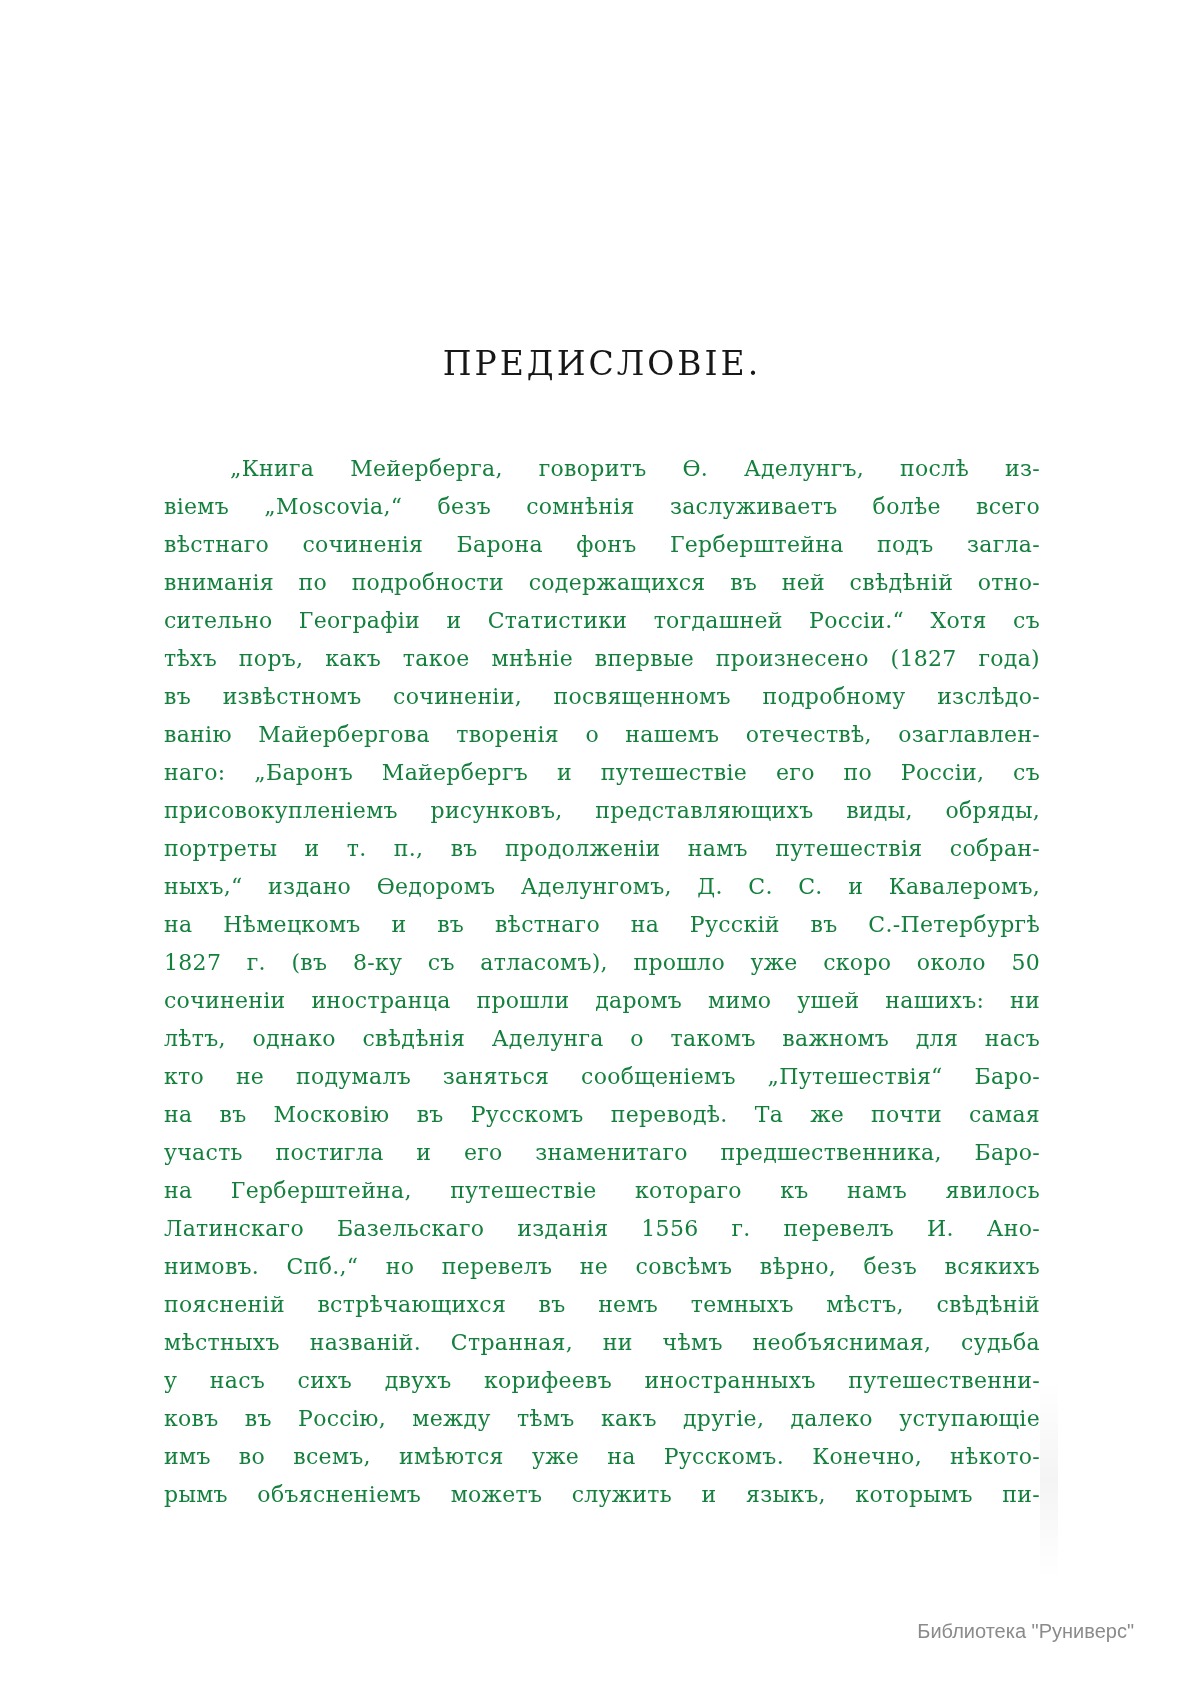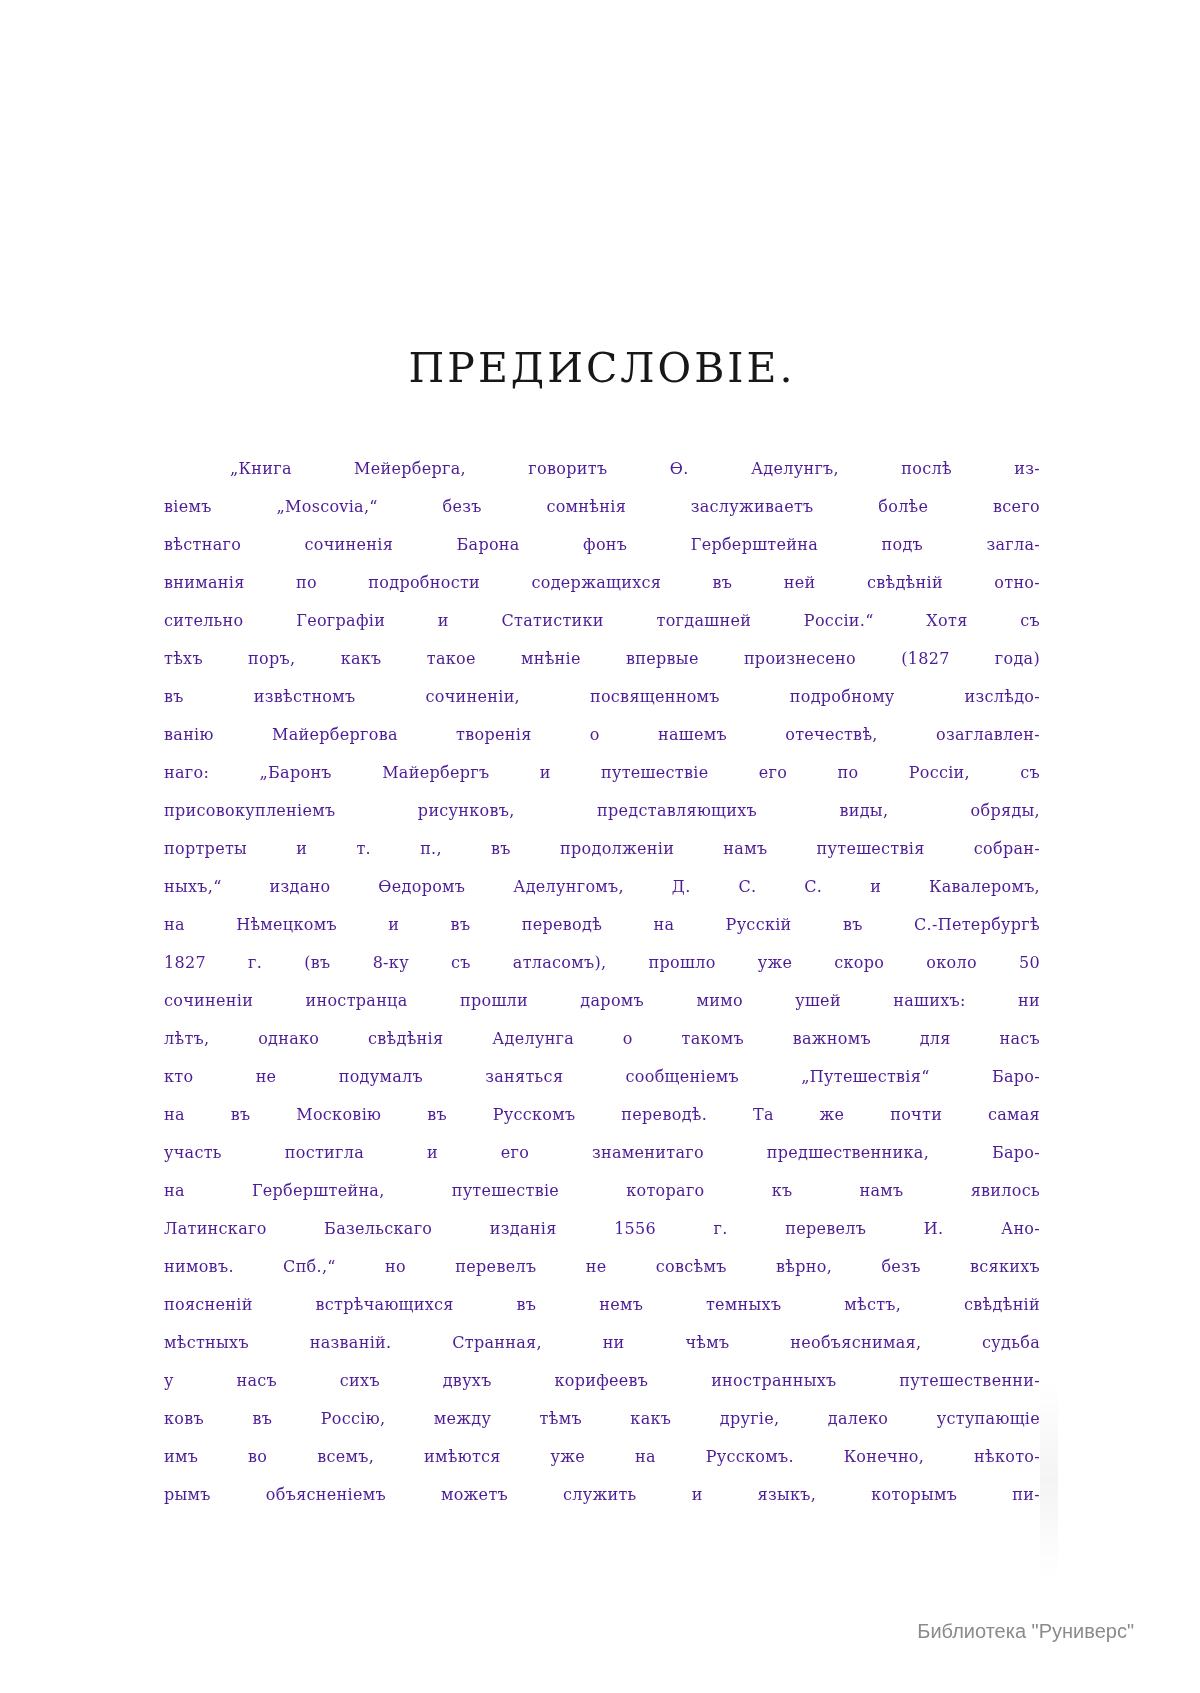--- a/index.html
+++ b/index.html
@@ -15,32 +15,32 @@
     overflow: hidden;
     font-family: "DejaVu Serif", "Liberation Serif", serif;
   }
   .page-title {
     position: absolute;
     top: 344px;
     left: 164px;
     width: 876px;
     margin: 0;
     text-align: center;
-    font-size: 41px;
+    font-size: 33px;
     font-weight: normal;
     letter-spacing: 3px;
     color: #171717;
   }
   .body-text {
     position: absolute;
     top: 450px;
     left: 164px;
     width: 876px;
-    color: #4c1d95;
-    font-size: 16px;
+    color: #15803d;
+    font-size: 22px;
     letter-spacing: 0.3px;
   }
   .text-line {
     height: 38px;
     line-height: 38px;
     text-align: justify;
     text-align-last: justify;
     overflow: hidden;
   }
   .text-line.first-line {
@@ -77,21 +77,21 @@
       <div class="text-line">вѣстнаго сочиненія Барона фонъ Герберштейна подъ загла-</div>
       <div class="text-line">вниманія по подробности содержащихся въ ней свѣдѣній отно-</div>
       <div class="text-line">сительно Географіи и Статистики тогдашней Россіи.“ Хотя съ</div>
       <div class="text-line">тѣхъ поръ, какъ такое мнѣніе впервые произнесено (1827 года)</div>
       <div class="text-line">въ извѣстномъ сочиненіи, посвященномъ подробному изслѣдо-</div>
       <div class="text-line">ванію Майербергова творенія о нашемъ отечествѣ, озаглавлен-</div>
       <div class="text-line">наго: „Баронъ Майербергъ и путешествіе его по Россіи, съ</div>
       <div class="text-line">присовокупленіемъ рисунковъ, представляющихъ виды, обряды,</div>
       <div class="text-line">портреты и т. п., въ продолженіи намъ путешествія собран-</div>
       <div class="text-line">ныхъ,“ издано Ѳедоромъ Аделунгомъ, Д. С. С. и Кавалеромъ,</div>
-      <div class="text-line">на Нѣмецкомъ и въ переводѣ на Русскій въ С.-Петербургѣ</div>
+      <div class="text-line">на Нѣмецкомъ и въ вѣстнаго на Русскій въ С.-Петербургѣ</div>
       <div class="text-line">1827 г. (въ 8-ку съ атласомъ), прошло уже скоро около 50</div>
       <div class="text-line">сочиненіи иностранца прошли даромъ мимо ушей нашихъ: ни</div>
       <div class="text-line">лѣтъ, однако свѣдѣнія Аделунга о такомъ важномъ для насъ</div>
       <div class="text-line">кто не подумалъ заняться сообщеніемъ „Путешествія“ Баро-</div>
       <div class="text-line">на въ Московію въ Русскомъ переводѣ. Та же почти самая</div>
       <div class="text-line">участь постигла и его знаменитаго предшественника, Баро-</div>
       <div class="text-line">на Герберштейна, путешествіе котораго къ намъ явилось</div>
       <div class="text-line">Латинскаго Базельскаго изданія 1556 г. перевелъ И. Ано-</div>
       <div class="text-line">нимовъ. Спб.,“ но перевелъ не совсѣмъ вѣрно, безъ всякихъ</div>
       <div class="text-line">поясненій встрѣчающихся въ немъ темныхъ мѣстъ, свѣдѣній</div>

